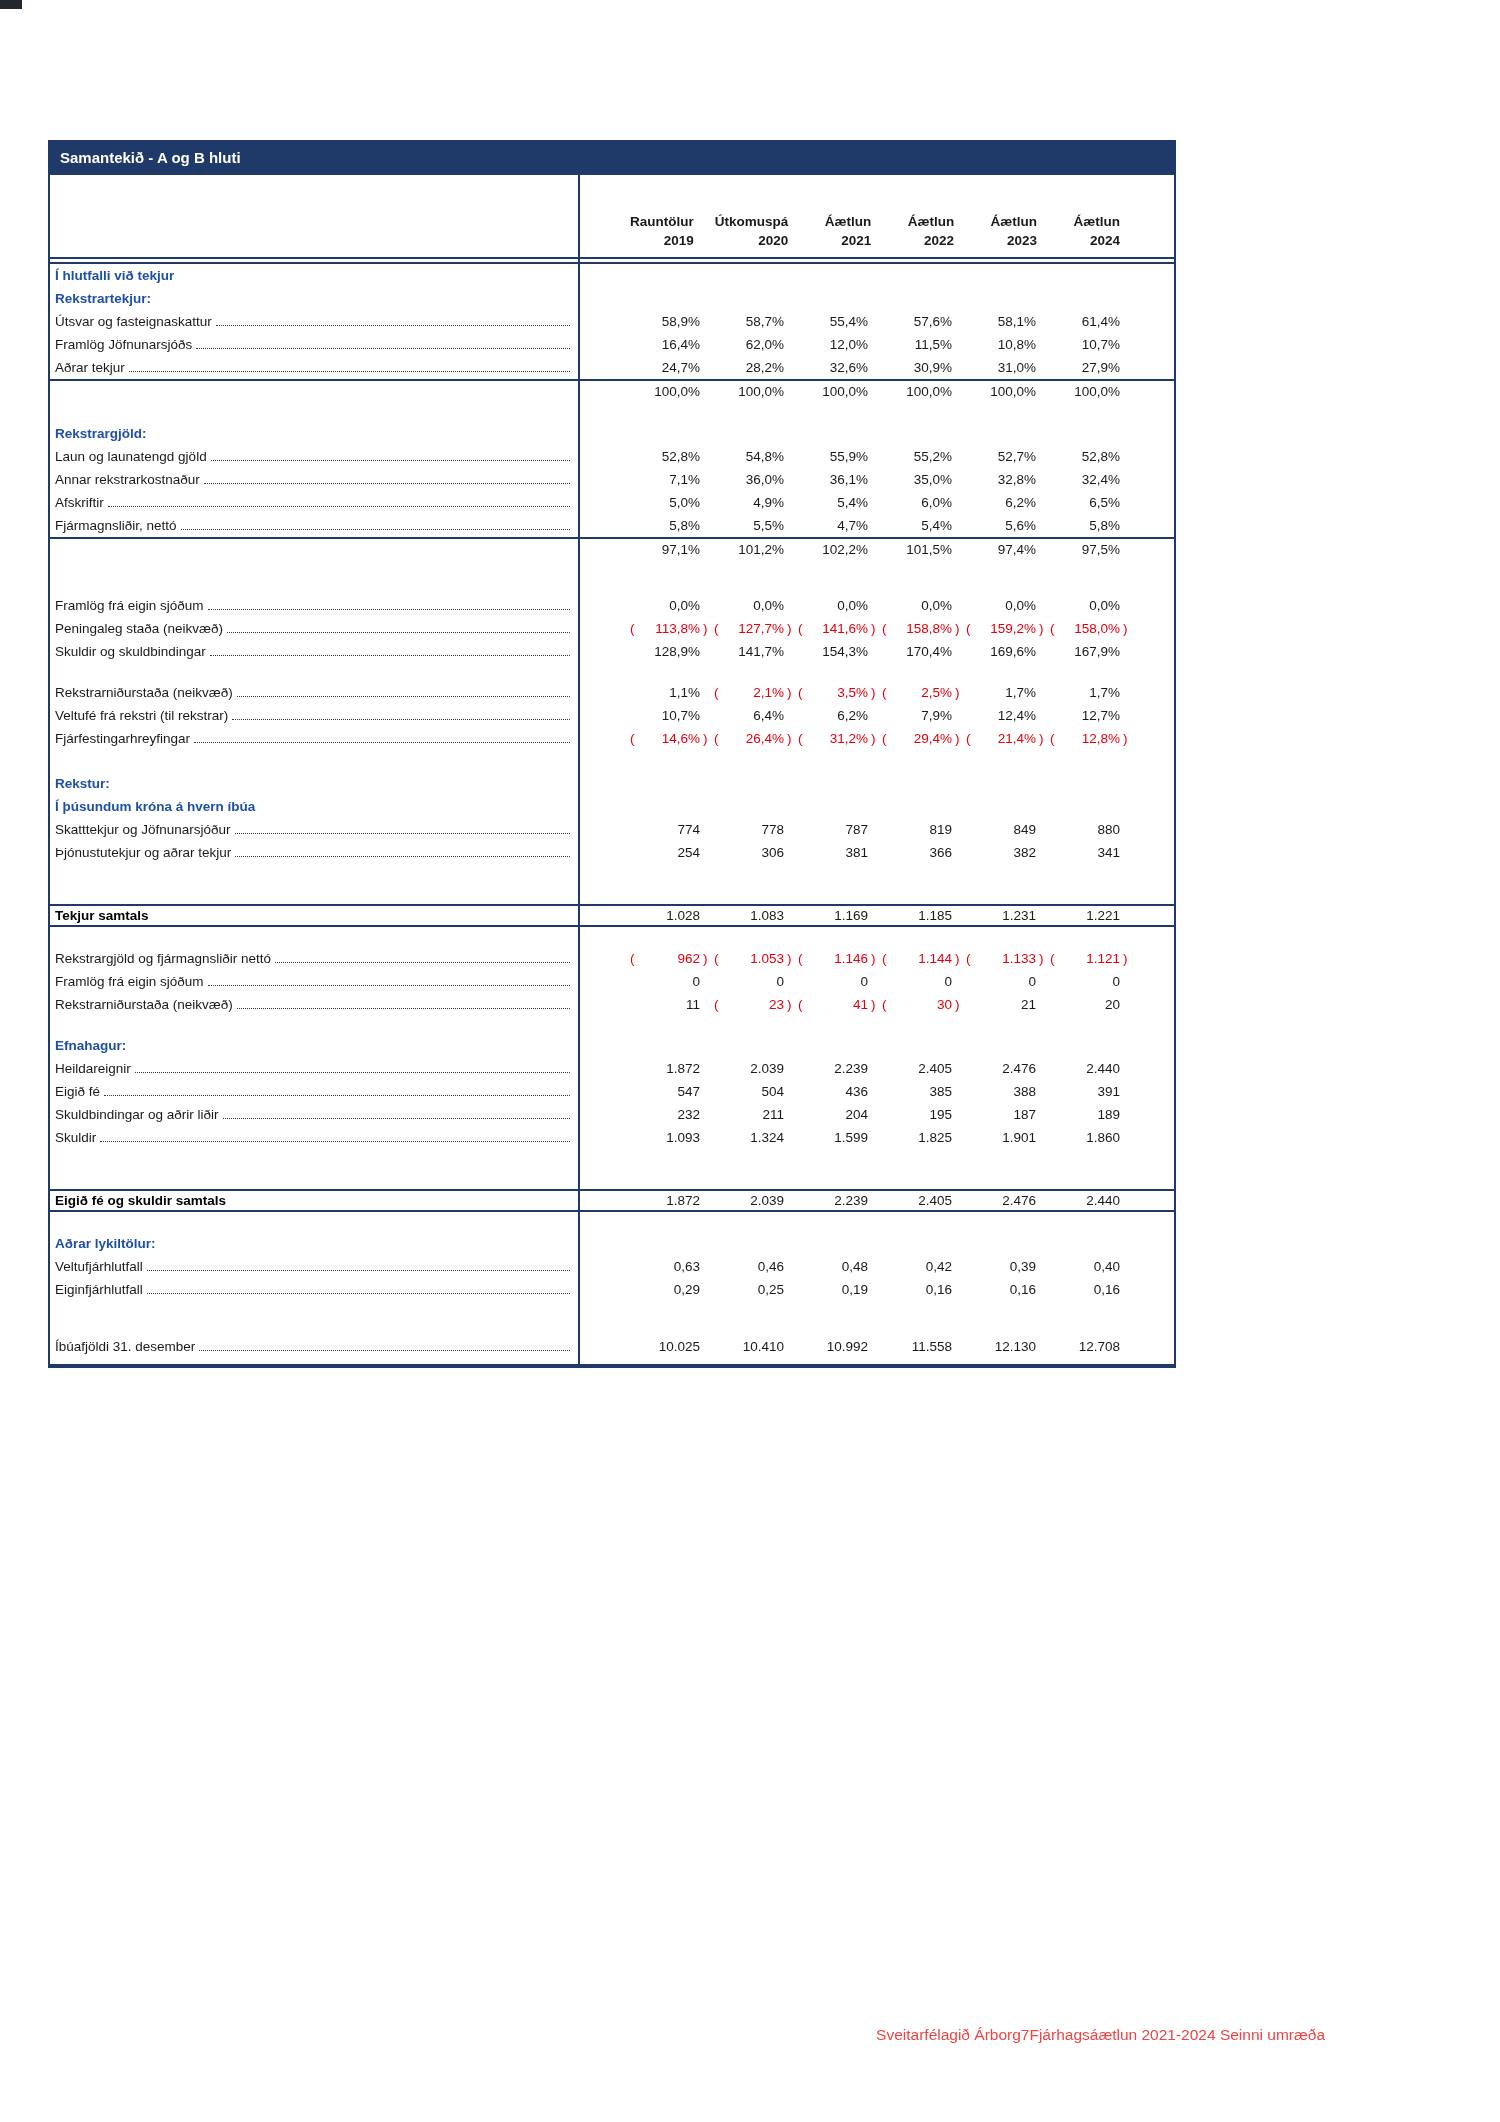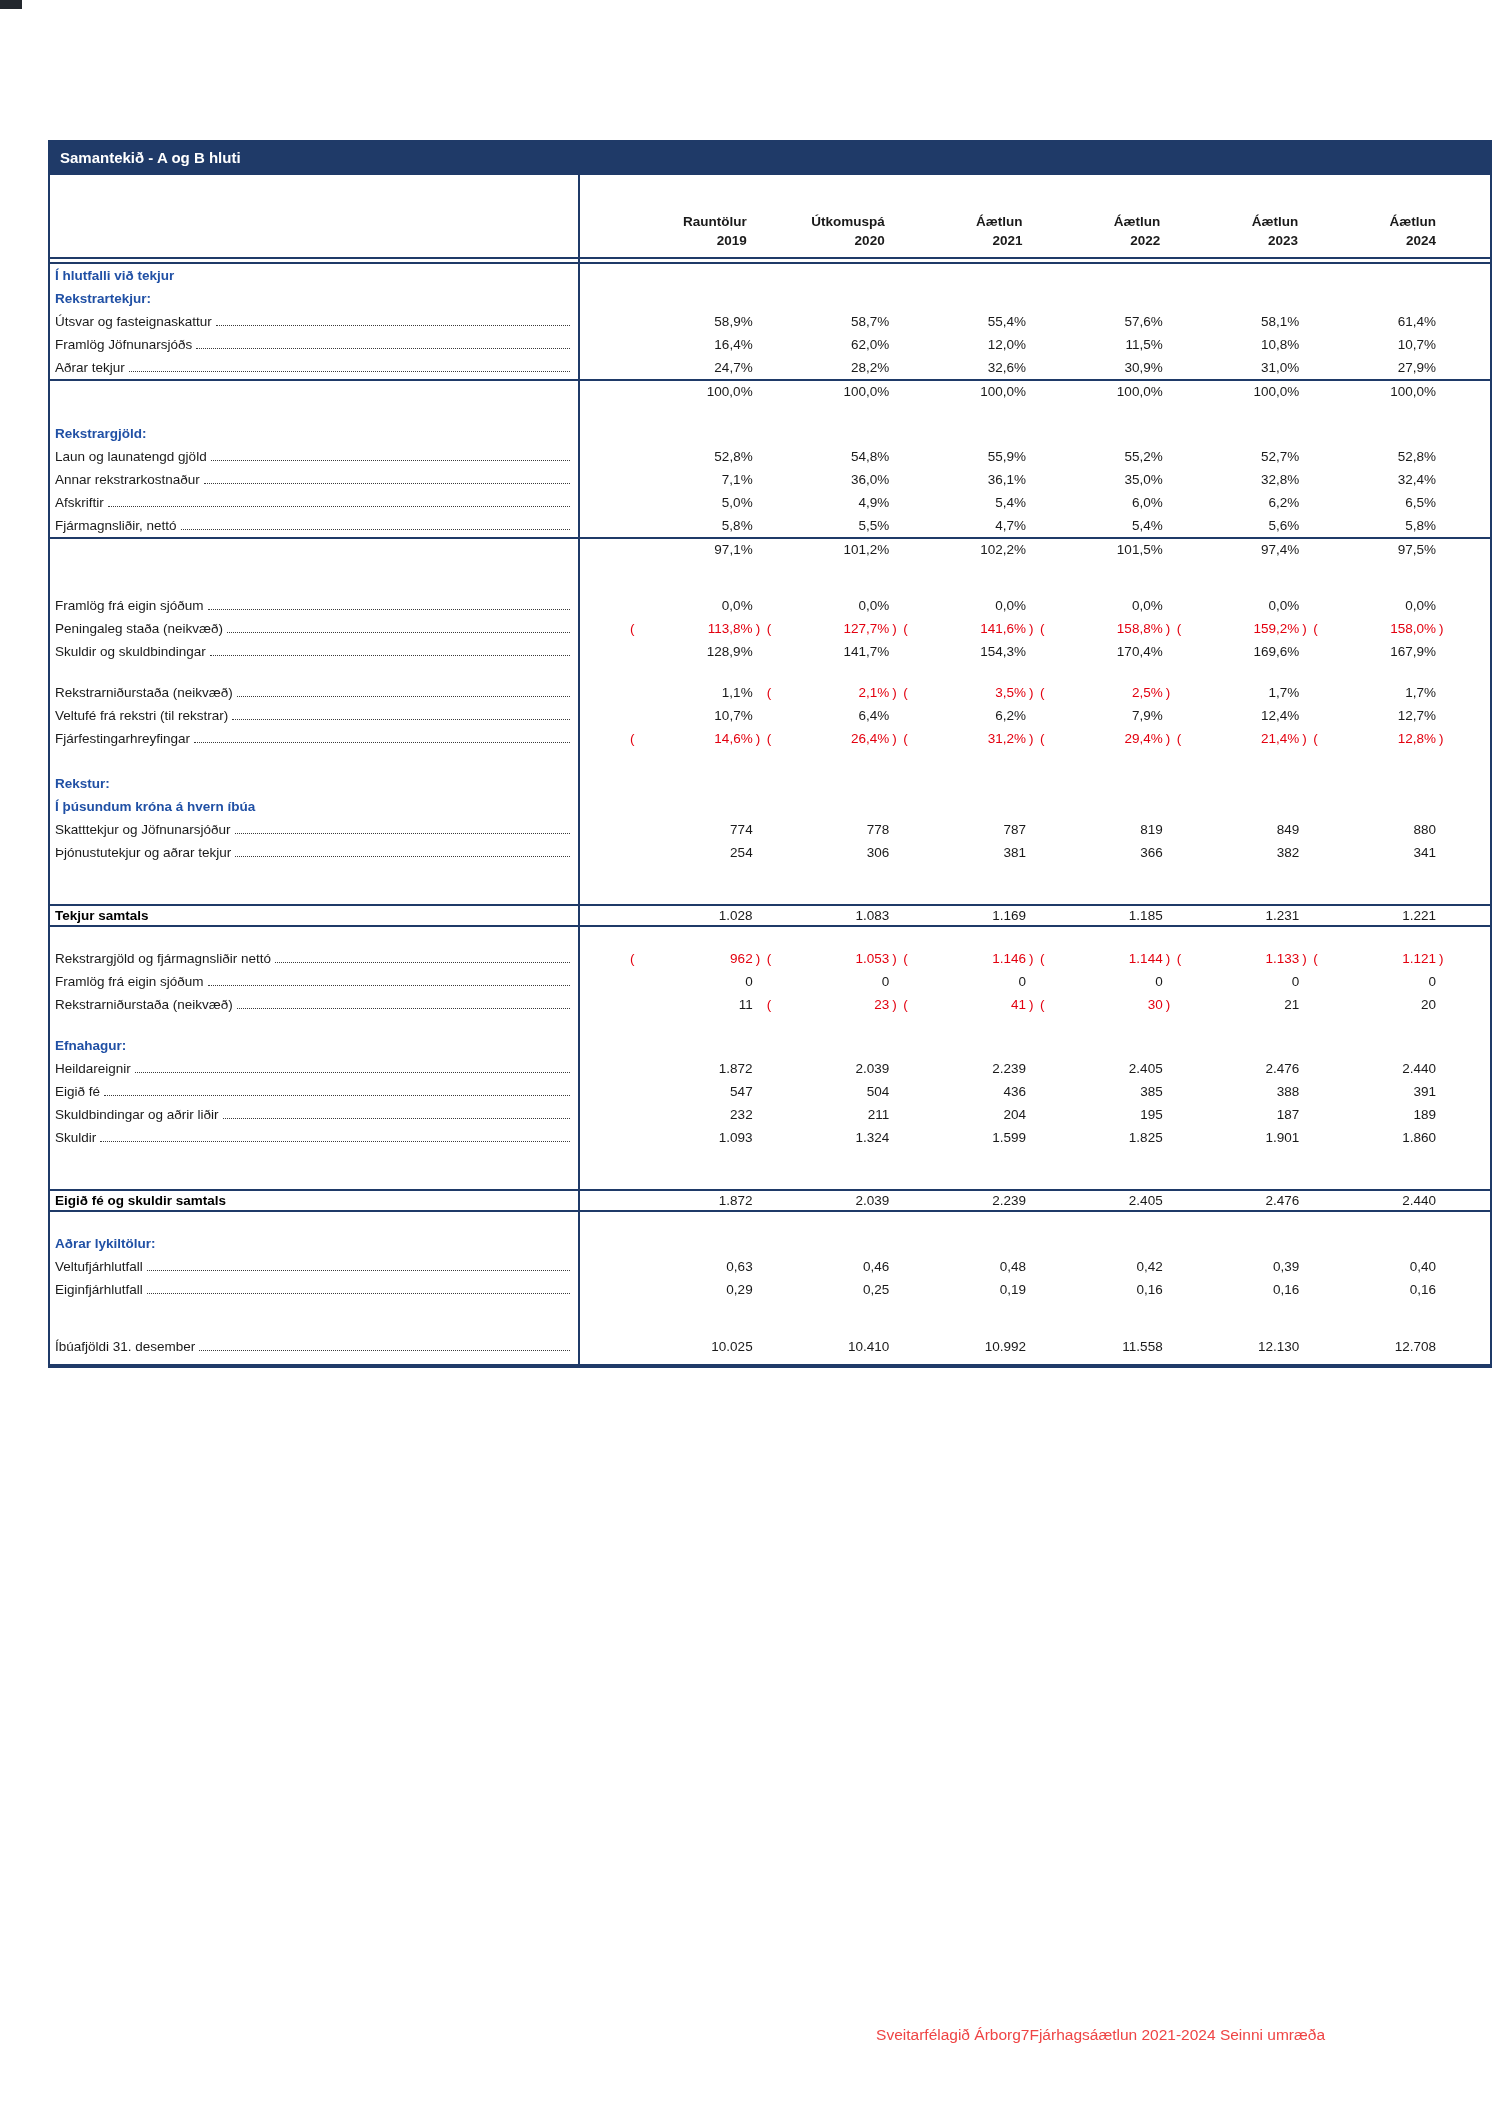--- a/index.html
+++ b/index.html
@@ -1,21 +1,21 @@
 <!DOCTYPE html>
 <html style="--navy: #1f3a68; --blue: #2050a5; --red: #e3000f;"><head>
 <meta charset="utf-8">
 <style>
   html,body{margin:0;padding:0;background:#ffffff;}
   .page{position:relative;width:1500px;height:2122px;background:#ffffff;
         font-family:"Liberation Sans",sans-serif;color:#1a1a1a;overflow:hidden;}
   .corner-mark{position:absolute;left:0;top:0;width:22px;height:9px;background:#23282e;}
 
   
-  .table-wrap{position:absolute;left:48px;top:140px;width:1444px;}
+  .table-wrap{position:absolute;left:48px;top:140px;width:1128px;}
   .title-bar{height:35px;background:var(--navy);color:#ffffff;font-weight:bold;
              font-size:15px;display:flex;align-items:center;padding-left:12px;box-sizing:border-box;}
 
   .grid{position:relative;}
   .v-line{position:absolute;top:0;bottom:0;width:2px;background:var(--navy);z-index:3;}
   .v-left{left:0;}
   .v-mid{left:530px;}
   .v-right{right:0;}
 
   .header-block{display:flex;height:84px;border-bottom:2px solid var(--navy);box-sizing:border-box;}

